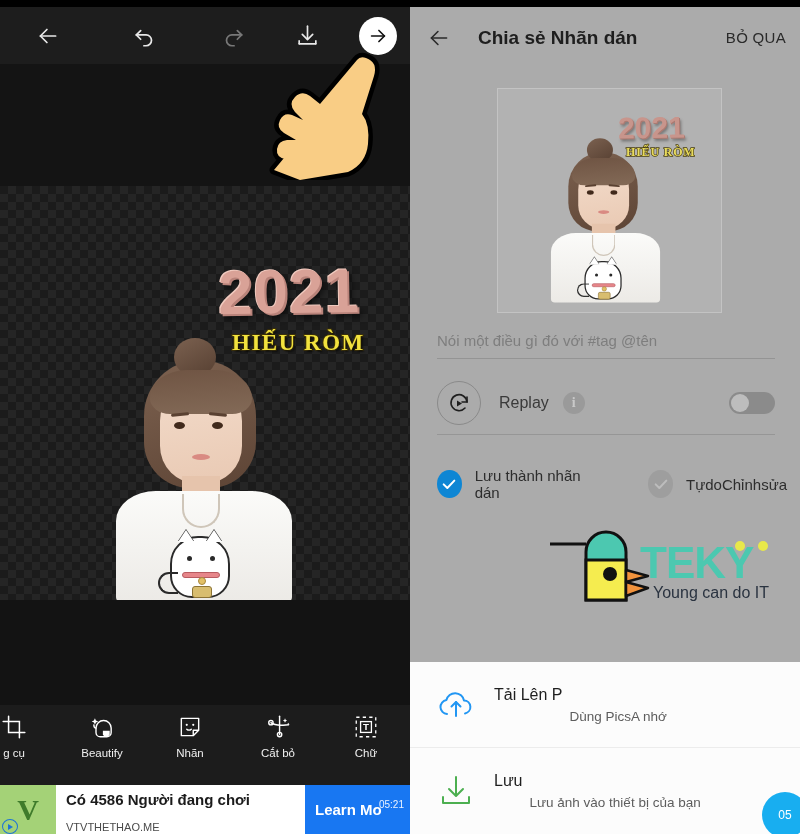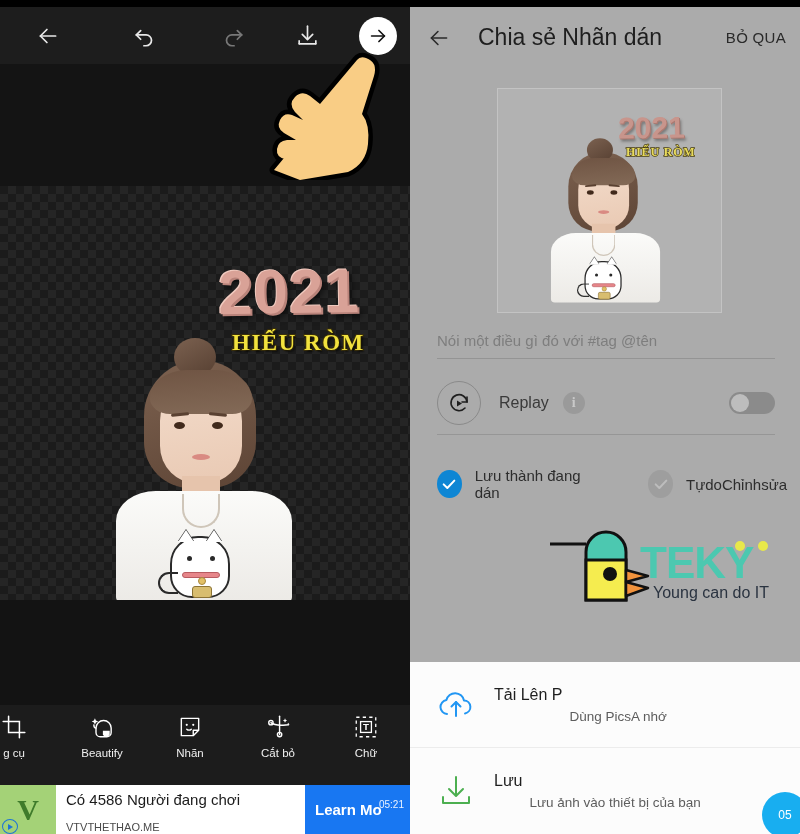--- a/index.html
+++ b/index.html
@@ -170,21 +170,21 @@
     font-size: 30px; font-weight: bold; color: #3f7b2b;
     font-family: "Liberation Serif", serif;
   }
   .ad-dsa {
     position:absolute; left:2px; bottom:0px; width:16px; height:15px;
     border:1.5px solid #1d74d6; border-radius:50%;
     display:flex;align-items:center;justify-content:center;
   }
   .ad-dsa:after{content:""; width:0;height:0;border-left:5px solid #1d74d6;border-top:3.5px solid transparent;border-bottom:3.5px solid transparent;margin-left:1px;}
   .ad-text { flex:1; padding: 6px 0 0 10px; overflow:hidden; }
-  .ad-title { font-size: 15px; font-weight: normal; color:#1b1b1b; white-space:nowrap; }
+  .ad-title { font-size: 15px; font-weight: bold; color:#1b1b1b; white-space:nowrap; }
   .ad-sub { font-size: 11px; color:#4a4a4a; margin-top: 13px; white-space:nowrap; }
   .ad-cta {
     width: 105px; background:#1877f2; color:#fff; position:relative;
     display:flex; align-items:center; padding-left:10px;
     font-size:15px; font-weight:bold; overflow:hidden;
   }
   .ad-timer {
     position:absolute; right:6px; top:14px; font-size:10px; color:#eaf3ff; font-weight:normal;
   }
 
@@ -192,21 +192,21 @@
   .panel-right {
     position: relative; width: 390px; height: 834px; background: #ababab; overflow: hidden;
   }
   .r-topstrip { position:absolute; top:0; left:0; width:390px; height:7px; background:#000; }
   .r-header {
     position:absolute; top:7px; left:0; width:390px; height:61px;
     display:flex; align-items:center; padding: 0 14px 0 16px;
   }
   .r-back { width: 44px; display:flex; align-items:center; color:#2b2b2b; }
   .r-title {
-    flex: 1; font-size: 23px; font-weight: normal; color: #1e1e1e; text-align:left; padding-left: 8px;
+    flex: 1; font-size: 19px; font-weight: bold; color: #1e1e1e; text-align:left; padding-left: 8px;
   }
   .r-skip { font-size: 15px; color:#2a2a2a; letter-spacing:.3px; }
 
   .preview {
     position:absolute; left:497px; top:88px; width:225px; height:225px;
     background:#b2b2b2; border:1px solid #c3c3c3;
   }
   .panel-right .preview { left: 87px; }
 
   .caption-row {
@@ -480,21 +480,21 @@
       <span class="toggle"></span>
     </div>
     <div class="replay-rule"></div>
 
     <div class="check-row">
       <span class="cb on">
         <svg width="16" height="16" viewBox="0 0 24 24" fill="none" stroke="#fff" stroke-width="3" stroke-linecap="round" stroke-linejoin="round">
             <path d="M4 12.5l5.5 5.5L20 7"></path>
           </svg>
       </span>
-      <span class="cb-label">Lưu thành đang dán</span>
+      <span class="cb-label">Lưu thành nhãn dán</span>
       <span class="check-gap"></span>
       <span class="cb off">
         <svg width="16" height="16" viewBox="0 0 24 24" fill="none" stroke="#bdbdbd" stroke-width="3" stroke-linecap="round" stroke-linejoin="round">
             <path d="M4 12.5l5.5 5.5L20 7"></path>
           </svg>
       </span>
       <span class="cb-label">TựdoChỉnhsửa</span>
     </div>
 
     <svg class="teky" viewBox="0 0 240 86">

